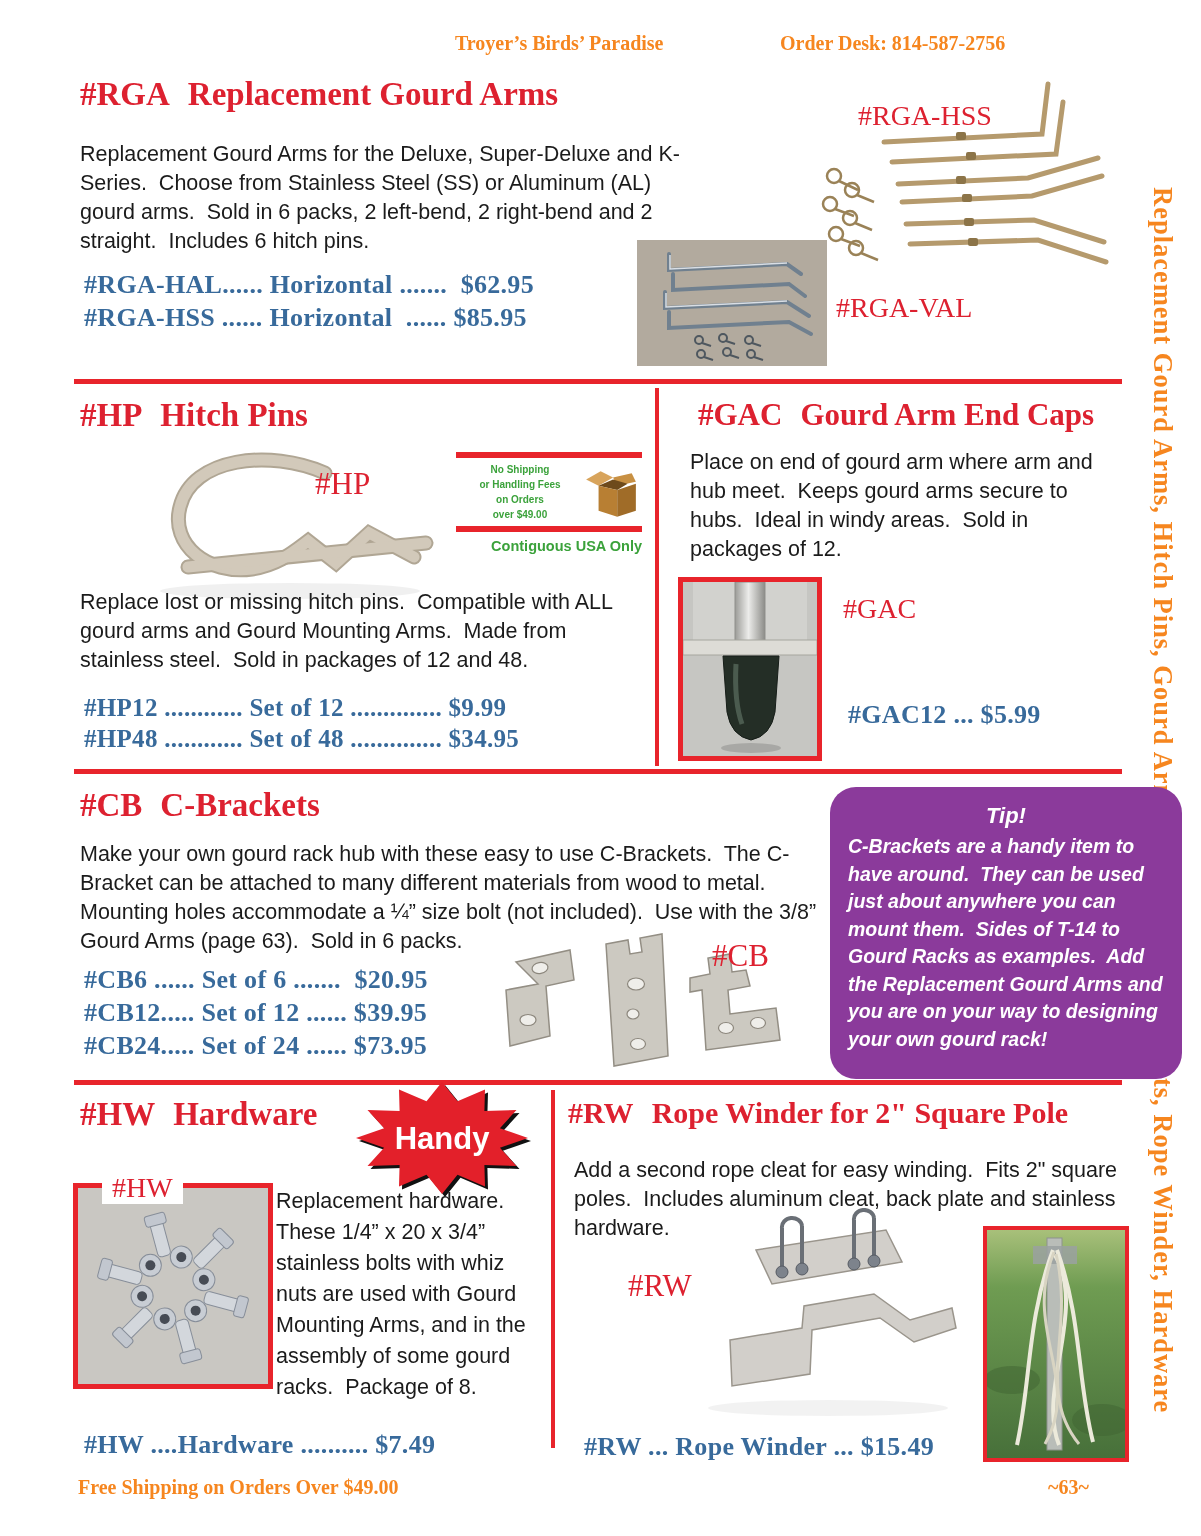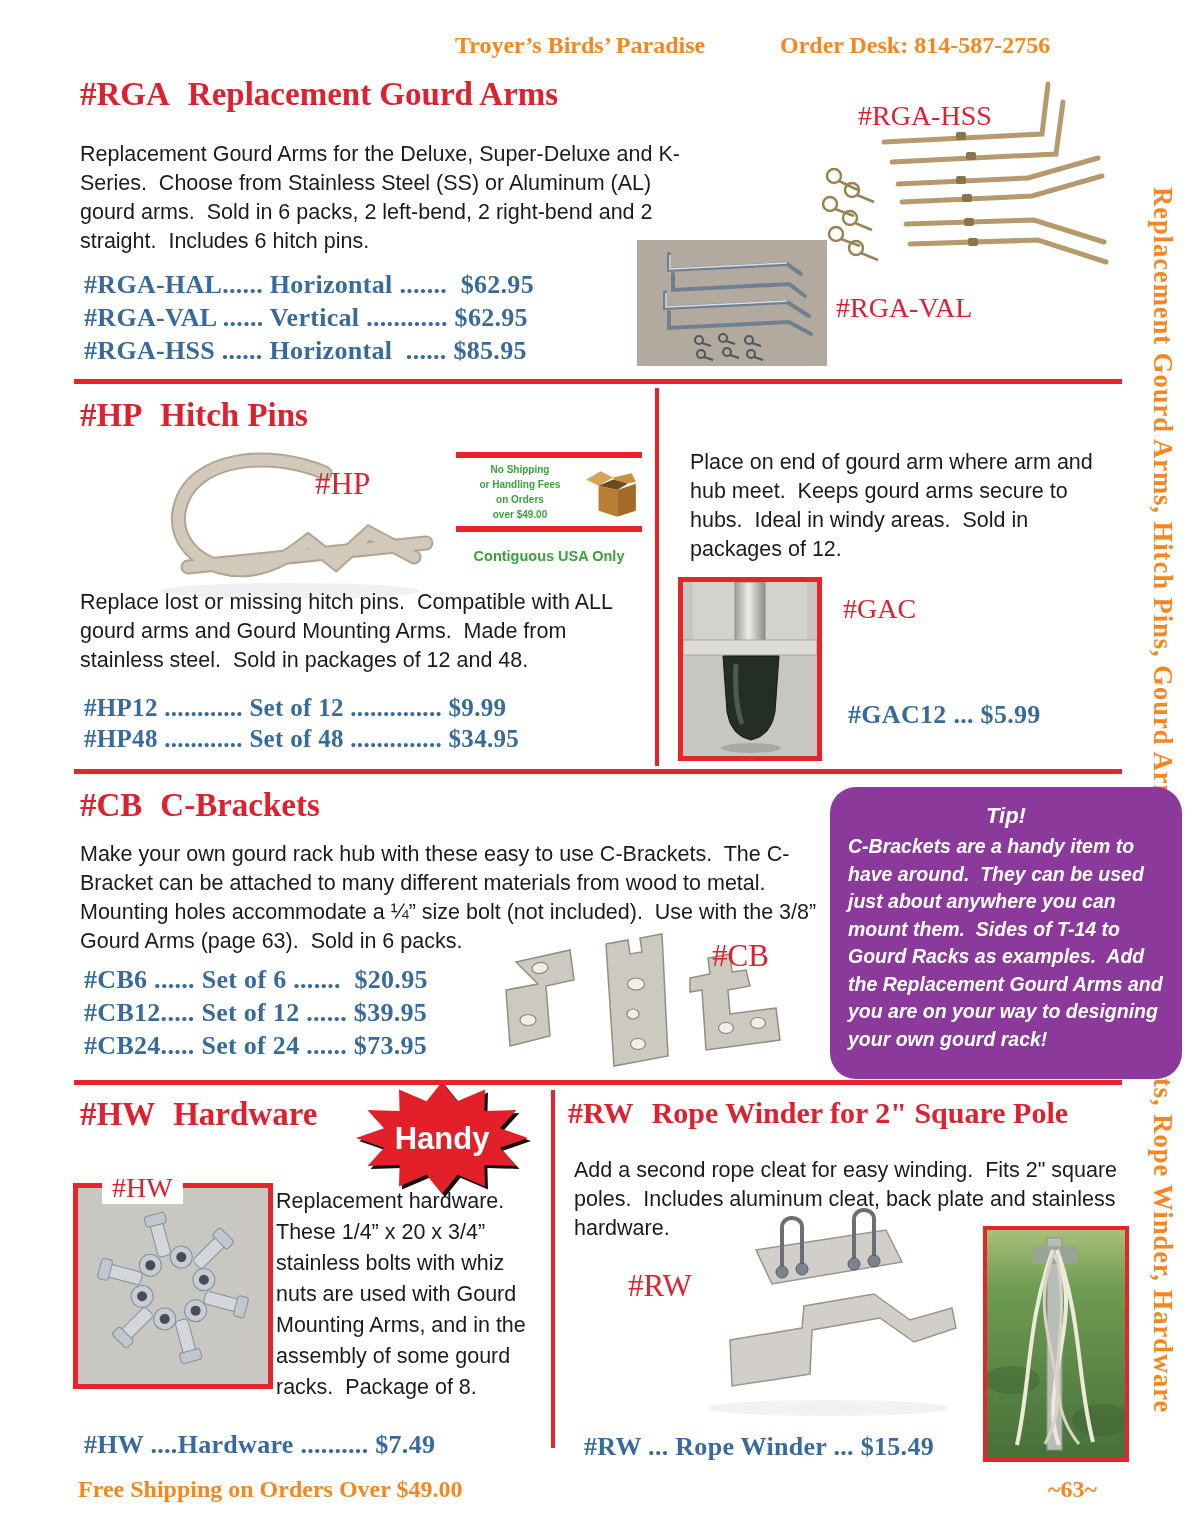--- a/index.html
+++ b/index.html
@@ -1,42 +1,42 @@
 <!DOCTYPE html>
 <html><head>
 <meta charset="utf-8">
 <style>
   html,body{margin:0;padding:0;background:#fff;}
   .page{position:relative;width:1201px;height:1536px;background:#fff;overflow:hidden;
         font-family:"Liberation Sans",sans-serif;color:#1b1b1b;}
   .abs{position:absolute;}
 
   
-  .brand, .footer-text{font-family:"Liberation Serif",serif;font-weight:700;color:#F6861F;font-size:24px;}
+  .brand, .footer-text{font-family:"Liberation Serif",serif;font-weight:700;color:#F6861F;font-size:20px;}
   .sec-title{font-family:"Liberation Serif",serif;font-weight:700;color:#DD2130;font-size:33px;white-space:nowrap;}
   .sec-title .code{margin-right:18px;}
   .desc{font-size:21.5px;line-height:29px;white-space:pre-wrap;}
   .price{font-family:"Liberation Serif",serif;font-weight:700;color:#386A9B;font-size:26px;
          line-height:33px;white-space:pre;letter-spacing:.3px;}
   .red-label{font-family:"Liberation Serif",serif;font-weight:400;color:#DD2130;font-size:28px;white-space:nowrap;}
 
   
   .hr{background:#E8242B;height:4.5px;}
   .vr{background:#E8242B;width:3.5px;}
 
   
   .photo-border-red{border:5px solid #E8242B;box-sizing:content-box;}
   .gray-photo{background:#b2aa9e;}
 
   
   .ship-badge{width:186px;}
   .ship-bar{height:6px;background:#E8242B;}
   .ship-body{display:flex;align-items:center;justify-content:space-between;padding:4px 2px;}
   .ship-lines{color:#3BA23B;font-weight:700;font-size:10px;line-height:15px;text-align:center;flex:1;}
-  .ship-caption{color:#3BA23B;font-weight:700;font-size:14.5px;text-align:center;margin-top:16px;}
+  .ship-caption{color:#3BA23B;font-weight:700;font-size:14.5px;text-align:right;margin-top:6px;}
 
   
   .tip-box{background:#8B3A9B;border-radius:26px;color:#fff;padding:16px 18px;box-sizing:border-box;}
   .tip-title{font-size:22px;font-style:italic;font-weight:700;text-align:center;margin-bottom:4px;}
   .tip-body{font-size:19.5px;font-style:italic;font-weight:600;line-height:27.5px;white-space:pre-wrap;}
 
   
   .handy-text{fill:#fff;font-family:"Liberation Sans",sans-serif;font-weight:700;font-size:31px;}
 
   
@@ -55,21 +55,20 @@
   <div class="abs brand" style="left:780px;top:32px;">Order Desk: 814-587-2756</div>
 
   <div class="abs sidebar-vertical" style="left:1126px;top:100px;height:1400px;width:52px;">Replacement Gourd Arms, Hitch Pins, Gourd Arms End Caps, C-Brackets, Rope Winder, Hardware</div>
 
   <div class="abs sec-title" style="left:80px;top:76px;">
     <span class="code">#RGA</span><span>Replacement Gourd Arms</span>
   </div>
   <div class="abs desc" style="left:80px;top:140px;width:600px;">Replacement Gourd Arms for the Deluxe, Super-Deluxe and K-Series.  Choose from Stainless Steel (SS) or Aluminum (AL) gourd arms.  Sold in 6 packs, 2 left-bend, 2 right-bend and 2 straight.  Includes 6 hitch pins.</div>
   <div class="abs" style="left:84px;top:268px;">
     <div class="price">#RGA-HAL...... Horizontal .......  $62.95</div>
-    <div class="price">#RGA-VAL ...... Vertical ............ $62.95</div>
     <div class="price">#RGA-HSS ...... Horizontal  ...... $85.95</div>
   </div>
 
   <svg class="abs" style="left:806px;top:72px;" width="320" height="196" viewBox="0 0 320 196">
     <g fill="none" stroke="#b59a6d" stroke-width="5" stroke-linecap="round">
       <polyline points="78,70 236,62 242,12"></polyline>
       <polyline points="86,90 250,82 257,30"></polyline>
       <polyline points="92,112 222,106 292,86"></polyline>
       <polyline points="96,130 226,124 296,104"></polyline>
       <polyline points="100,152 228,148 298,170"></polyline>
@@ -170,20 +169,23 @@
   </div>
 
   <div class="abs desc" style="left:80px;top:588px;width:540px;">Replace lost or missing hitch pins.  Compatible with ALL gourd arms and Gourd Mounting Arms.  Made from stainless steel.  Sold in packages of 12 and 48.</div>
   <div class="abs" style="left:84px;top:692px;">
     <div class="price" style="font-size:25px;line-height:31px;">#HP12 ............ Set of 12 .............. $9.99</div>
     <div class="price" style="font-size:25px;line-height:31px;">#HP48 ............ Set of 48 .............. $34.95</div>
   </div>
 
   <div class="abs vr" style="left:655px;top:388px;height:378px;"></div>
 
+  <div class="abs sec-title" style="left:698px;top:397px;font-size:31px;">
+    <span class="code">#GAC</span><span>Gourd Arm End Caps</span>
+  </div>
   <div class="abs desc" style="left:690px;top:448px;width:432px;">Place on end of gourd arm where arm and hub meet.  Keeps gourd arms secure to hubs.  Ideal in windy areas.  Sold in packages of 12.</div>
 
   <div class="abs photo-border-red" style="left:678px;top:577px;width:134px;height:174px;">
     <svg width="134" height="174" viewBox="0 0 134 174">
       <defs>
         <linearGradient id="rodg" x1="0" y1="0" x2="1" y2="0">
           <stop offset="0" stop-color="#9b9b97"></stop>
             <stop offset="0.45" stop-color="#ececea"></stop>
             <stop offset="1" stop-color="#8c8c88"></stop>
         </linearGradient>

